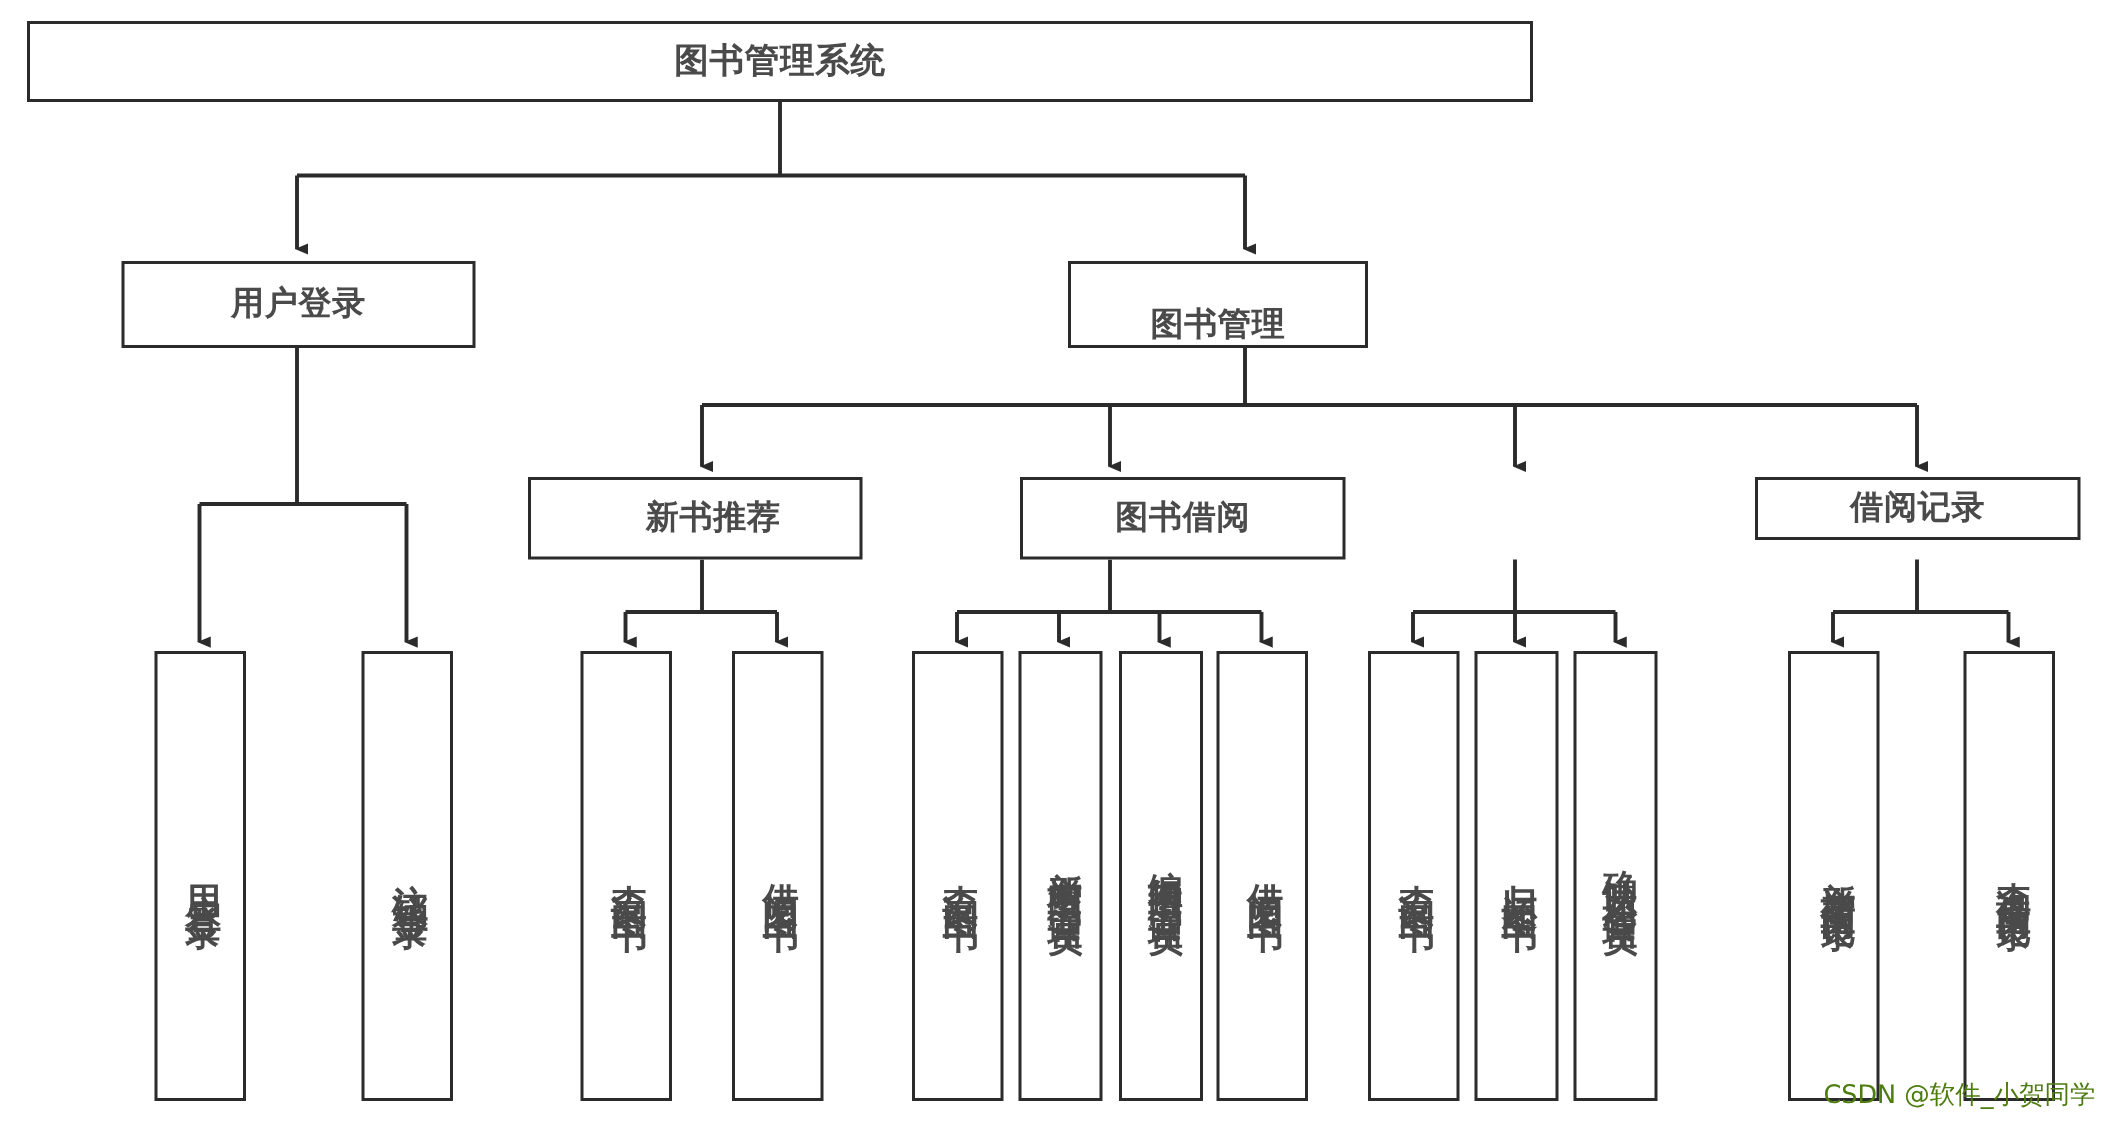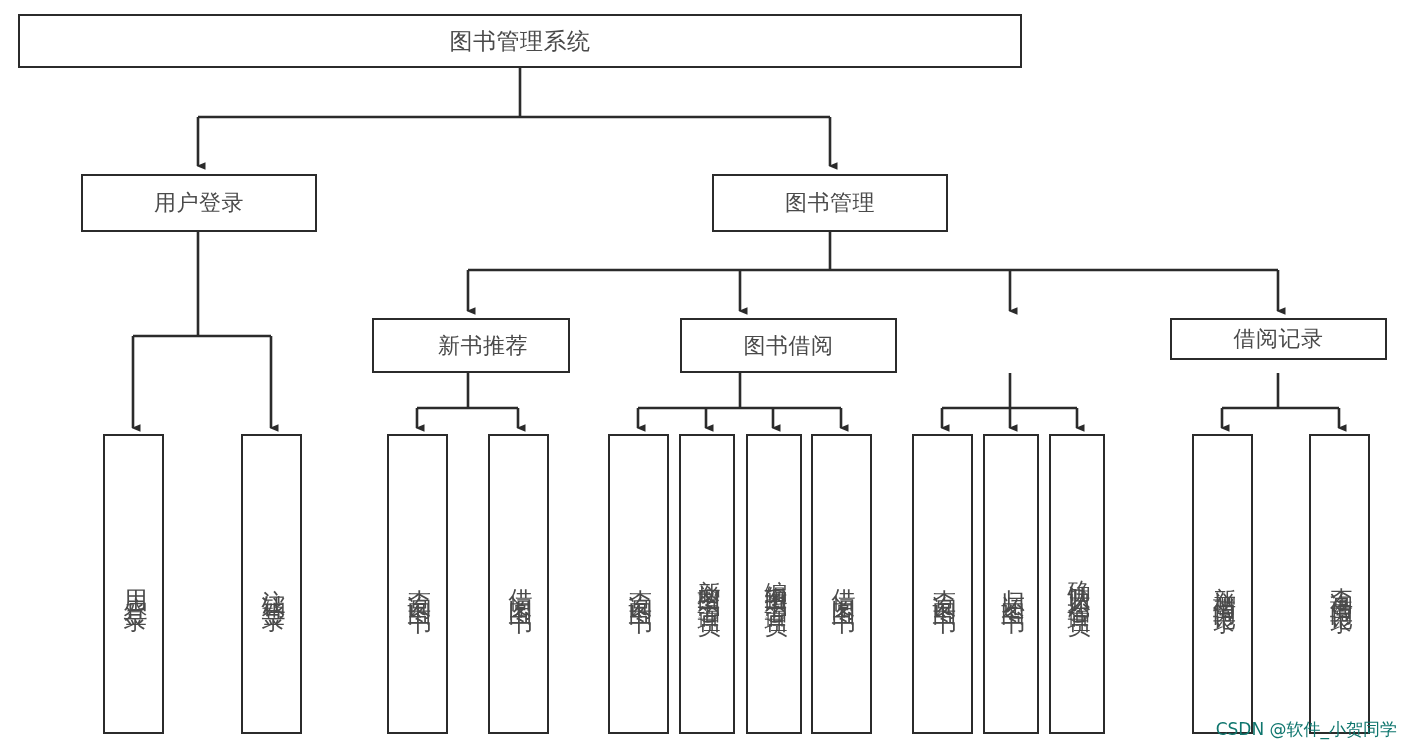--- a/index.html
+++ b/index.html
@@ -25,20 +25,21 @@
   }
   .node {
     position: absolute;
     box-sizing: border-box;
     border: 2.5px solid #2b2b2b;
     background: #ffffff;
     display: flex;
     align-items: center;
     justify-content: center;
     color: #4a4a4a;
+    font-weight: bold;
   }
   .node .lbl {
     color: #4a4a4a;
     letter-spacing: 0.5px;
     line-height: 1.25;
     white-space: nowrap;
   }
   
   .node.horiz .lbl {
     font-size: 22px;
@@ -62,21 +63,21 @@
   }
   .node.vert.tall .lbl {
     font-size: 23px;
     letter-spacing: 5px;
   }
   .watermark {
     position: absolute;
     right: 8px;
     bottom: 6px;
     font-size: 17px;
-    color: #0f766e;
+    color: #4d7c0f;
     white-space: nowrap;
     font-family: "DejaVu Sans", "Liberation Sans", sans-serif;
   }
 </style>
 </head>
 <body>
 
 <div id="canvas">
 
   <svg id="wires" viewBox="0 0 1405 747" xmlns="http://www.w3.org/2000/svg">
@@ -130,25 +131,25 @@
   </svg>
 
   <div class="node horiz root" style="left:18px; top:14px; width:1004px; height:54px;">
     <span class="lbl">图书管理系统</span>
   </div>
 
   <div class="node horiz" style="left:81px; top:174px; width:236px; height:58px;">
     <span class="lbl">用户登录</span>
   </div>
 
-  <div class="node horiz" style="left:712px; top:174px; width:236px; height:58px;">
+  <div class="node horiz" style="left:712px; top:174px; width:200px; height:58px;align-items:flex-end;">
     <span class="lbl">图书管理</span>
   </div>
 
-  <div class="node horiz" style="left:372px; top:318px; width:198px; height:55px;padding-left:24px;">
+  <div class="node horiz" style="left:352px; top:318px; width:223px; height:55px;padding-left:24px;">
     <span class="lbl">新书推荐</span>
   </div>
 
   <div class="node horiz" style="left:632px; top:318px; width:217px; height:55px;margin-left:48px;">
     <span class="lbl">图书借阅</span>
   </div>
 
 
   <div class="node horiz" style="left:1170px; top:318px; width:217px; height:42px;">
     <span class="lbl">借阅记录</span>

